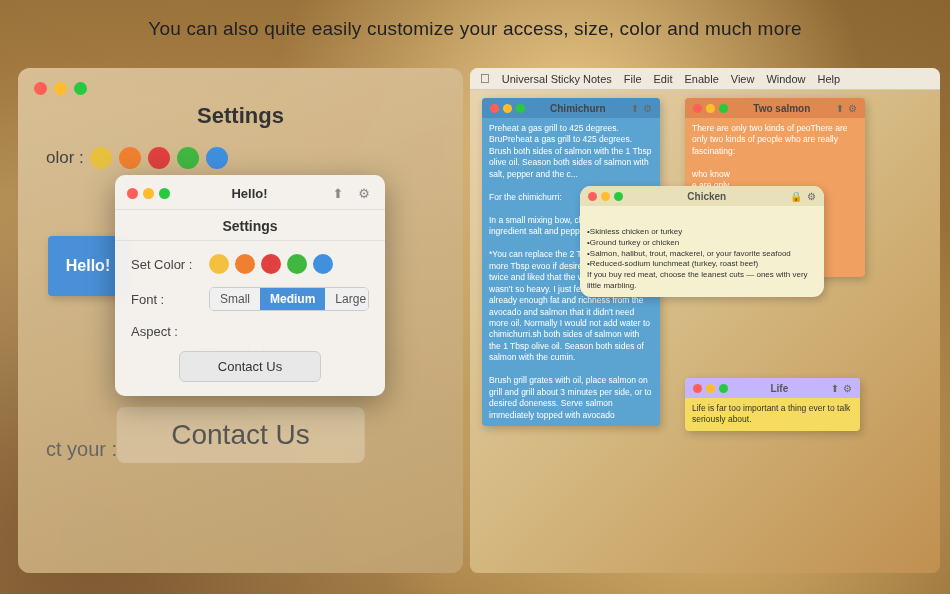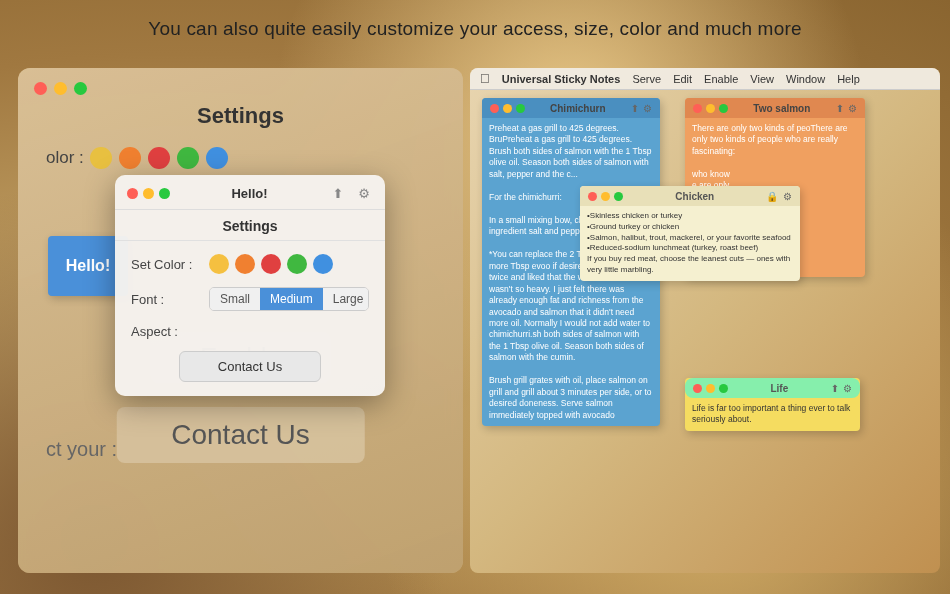--- a/index.html
+++ b/index.html
@@ -193,20 +193,21 @@
       font-size: 12px;
       background: #f0f0f0;
       color: #555;
       cursor: pointer;
       border: none;
       outline: none;
     }
     .font-btn.active {
       background: #4a90d9;
       color: #fff;
+      font-weight: bold;
     }
 
     .aspect-group {
       display: flex;
       border-radius: 5px;
       overflow: hidden;
       border: 1px solid #ccc;
     }
     .aspect-btn {
       padding: 4px 12px;
@@ -269,21 +270,21 @@
       padding: 0 10px;
       font-size: 11px;
       color: #333;
       gap: 12px;
       border-bottom: 1px solid #ccc;
     }
     .apple-logo {
       font-size: 13px;
       color: #333;
     }
-    .app-name { font-weight: 700; }
+    .app-name { font-weight: 400; }
     .menu-item { cursor: pointer; }
 
     
     .sticky-note {
       position: absolute;
       border-radius: 4px;
       padding: 0;
       box-shadow: 2px 3px 8px rgba(0,0,0,0.2);
       font-size: 9.5px;
       overflow: hidden;
@@ -320,35 +321,36 @@
       top: 30px; left: 215px;
       width: 180px;
       background: #f0a060;
     }
     .note-two-people .note-titlebar { background: #e08850; }
     .note-two-people .note-body { color: #fff; font-size: 8.5px; }
 
     
     .note-chicken {
       top: 118px; left: 110px;
-      width: 220px;
+      width: 244px;
       background: #f5f0d0;
       z-index: 8;
+      border-radius: 11px;
     }
     .note-chicken .note-titlebar { background: #e8e0b8; }
-    .note-chicken .note-body { color: #333; font-size: 8px; }
+    .note-chicken .note-body { color: #333; font-size: 8px; margin-top: 16px; }
     .note-chicken .note-title { color: #555; }
 
     
     .note-life {
       top: 310px; left: 215px;
       width: 175px;
       background: #f5dc60;
     }
-    .note-life .note-titlebar { background: #86efac; border-radius: 8px; }
+    .note-life .note-titlebar { background: #c4b5fd; }
     .note-life .note-body { color: #333; font-size: 8.5px; }
     .note-life .note-title { color: #555; }
 
     
     .hello-note-small {
       position: absolute;
       top: 168px;
       left: 30px;
       width: 80px;
       height: 60px;
@@ -487,21 +489,21 @@
     <button class="contact-btn">Contact Us</button>
   </div>
 
 </div>
 
 <div class="right-panel">
 
   <div class="mac-menubar">
     <span class="apple-logo"></span>
     <span class="app-name">Universal Sticky Notes</span>
-    <span class="menu-item">Serve</span>
+    <span class="menu-item">File</span>
     <span class="menu-item">Edit</span>
     <span class="menu-item">Enable</span>
     <span class="menu-item">View</span>
     <span class="menu-item">Window</span>
     <span class="menu-item">Help</span>
   </div>
 
   <div class="sticky-note note-chimichurri">
     <div class="note-titlebar">
       <div class="note-tl-group">

